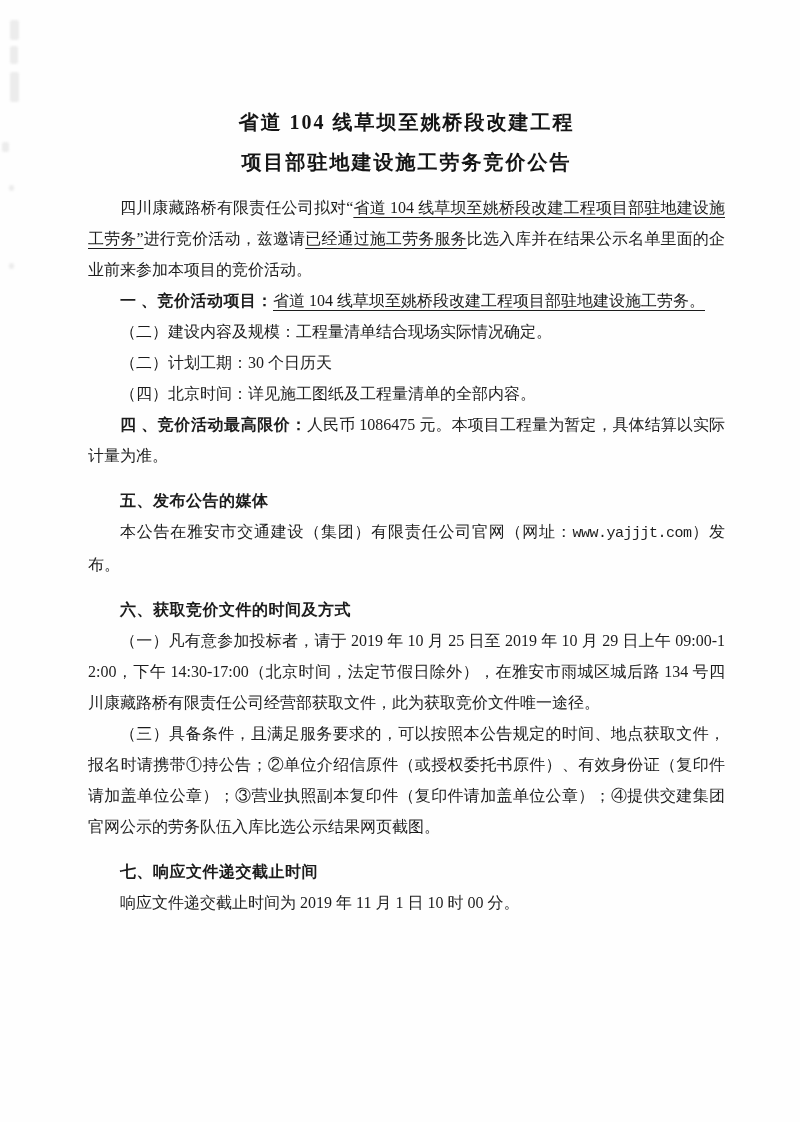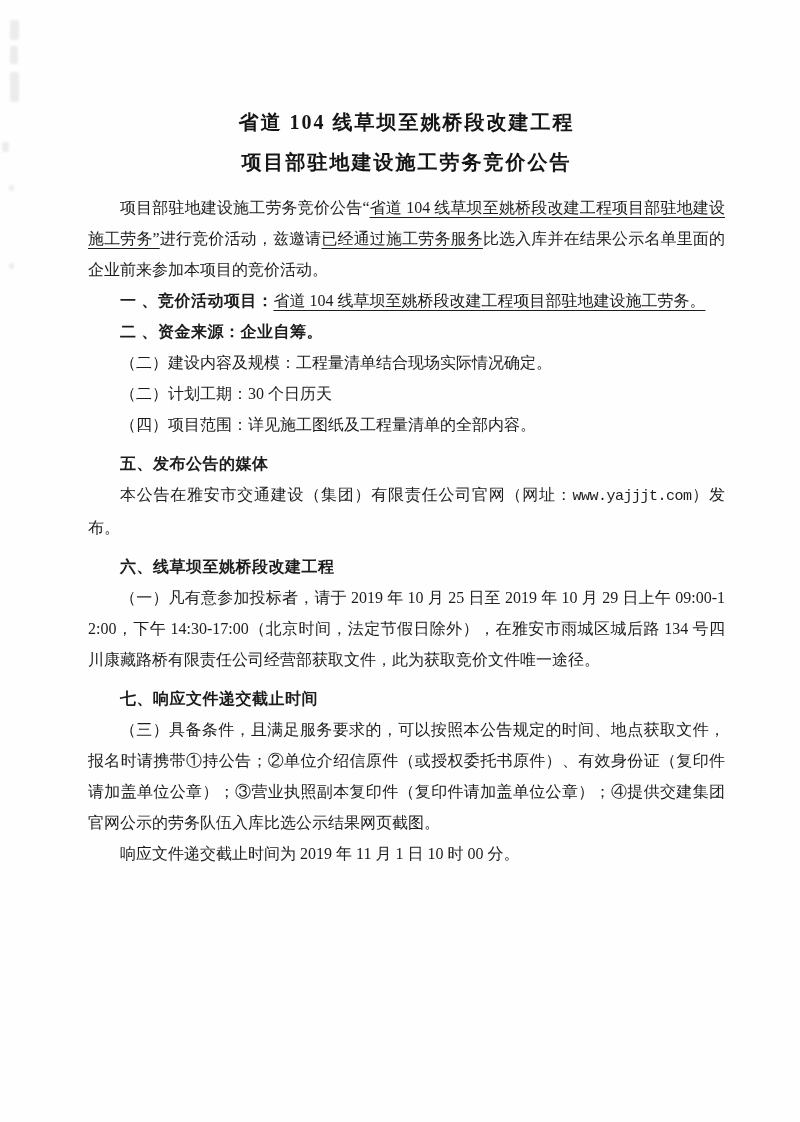--- a/index.html
+++ b/index.html
@@ -32,24 +32,24 @@
     margin-top: 10px;
   }
   .para {
     margin: 0;
     font-size: 16px;
     line-height: 31px;
     text-align: justify;
     text-indent: 2em;
     word-break: break-all;
   }
-  p[data-name$="-heading"] { margin-top: 8px; }
+  p[data-name$="-heading"] { margin-top: 14px; }
   .b {
     font-weight: 700;
-    font-family: Liberation Sans, sans-serif;
+    font-family: Liberation Serif, serif;
     letter-spacing: 0.5px;
   }
   .u {
     text-decoration: underline;
     text-underline-offset: 4px;
     text-decoration-thickness: 1px;
   }
   .m {
     font-family: "Liberation Mono", "DejaVu Sans Mono", monospace;
     font-size: 15px;
@@ -76,29 +76,29 @@
   <div class="artifact" style="left:9px;  top:263px; width:5px; height:6px;" data-name="scan-artifact"></div>
 
   <div class="content" data-name="document-content">
     <div class="doc-title" data-name="document-title">
       <div data-name="document-title-line-1">省道 104 线草坝至姚桥段改建工程</div>
       <div data-name="document-title-line-2">项目部驻地建设施工劳务竞价公告</div>
     </div>
 
     <div class="doc-body" data-name="document-body">
 
-    <p class="para" data-name="intro-paragraph"><span data-name="text-segment">项目部驻地建设施工劳务竞价公告“</span><span class="u" data-name="text-segment">省道 104 线草坝至姚桥段改建工程项目部驻地建设施工劳务”</span><span data-name="text-segment">进行竞价活动，兹邀请</span><span class="u" data-name="text-segment">已经通过施工劳务服务</span><span data-name="text-segment">比选入库并在结果公示名单里面的企业前来参加本项目的竞价活动。</span></p>
+    <p class="para" data-name="intro-paragraph"><span data-name="text-segment">四川康藏路桥有限责任公司拟对“</span><span class="u" data-name="text-segment">省道 104 线草坝至姚桥段改建工程项目部驻地建设施工劳务”</span><span data-name="text-segment">进行竞价活动，兹邀请</span><span class="u" data-name="text-segment">已经通过施工劳务服务</span><span data-name="text-segment">比选入库并在结果公示名单里面的企业前来参加本项目的竞价活动。</span></p>
         <p class="para" data-name="item-1-project"><span class="b" data-name="text-segment">一 、竞价活动项目：</span><span class="u" data-name="text-segment">省道 104 线草坝至姚桥段改建工程项目部驻地建设施工劳务。</span></p>
-        <p class="para" data-name="item-2-funding"><span class="b" data-name="text-segment">二 、资金来源：企业自筹。</span></p>
         <p class="para" data-name="sub-item-content-scale"><span data-name="text-segment">（二）建设内容及规模：工程量清单结合现场实际情况确定。</span></p>
         <p class="para" data-name="sub-item-duration"><span data-name="text-segment">（二）计划工期：30 个日历天</span></p>
-        <p class="para" data-name="sub-item-scope"><span data-name="text-segment">（四）项目范围：详见施工图纸及工程量清单的全部内容。</span></p>
+        <p class="para" data-name="sub-item-scope"><span data-name="text-segment">（四）北京时间：详见施工图纸及工程量清单的全部内容。</span></p>
+        <p class="para" data-name="item-4-price-cap"><span class="b" data-name="text-segment">四 、竞价活动最高限价：</span><span data-name="text-segment">人民币 1086475 元。本项目工程量为暂定，具体结算以实际计量为准。</span></p>
         <p class="para" data-name="item-5-media-heading"><span class="b" data-name="text-segment">五、发布公告的媒体</span></p>
         <p class="para" data-name="media-paragraph"><span data-name="text-segment">本公告在雅安市交通建设（集团）有限责任公司官网（网址：</span><span class="m" data-name="text-segment">www.yajjjt.com</span><span data-name="text-segment">）发布。</span></p>
-        <p class="para" data-name="item-6-obtain-heading"><span class="b" data-name="text-segment">六、线草坝至姚桥段改建工程</span></p>
+        <p class="para" data-name="item-6-obtain-heading"><span class="b" data-name="text-segment">六、获取竞价文件的时间及方式</span></p>
         <p class="para" data-name="sub-item-obtain-time"><span data-name="text-segment">（一）凡有意参加投标者，请于 2019 年 10 月 25 日至 2019 年 10 月 29 日上午 09:00-12:00，下午 14:30-17:00（北京时间，法定节假日除外），在雅安市雨城区城后路 134 号四川康藏路桥有限责任公司经营部获取文件，此为获取竞价文件唯一途径。</span></p>
+        <p class="para" data-name="sub-item-obtain-conditions"><span data-name="text-segment">（三）具备条件，且满足服务要求的，可以按照本公告规定的时间、地点获取文件，报名时请携带①持公告；②单位介绍信原件（或授权委托书原件）、有效身份证（复印件请加盖单位公章）；③营业执照副本复印件（复印件请加盖单位公章）；④提供交建集团官网公示的劳务队伍入库比选公示结果网页截图。</span></p>
         <p class="para" data-name="item-7-deadline-heading"><span class="b" data-name="text-segment">七、响应文件递交截止时间</span></p>
-        <p class="para" data-name="sub-item-obtain-conditions"><span data-name="text-segment">（三）具备条件，且满足服务要求的，可以按照本公告规定的时间、地点获取文件，报名时请携带①持公告；②单位介绍信原件（或授权委托书原件）、有效身份证（复印件请加盖单位公章）；③营业执照副本复印件（复印件请加盖单位公章）；④提供交建集团官网公示的劳务队伍入库比选公示结果网页截图。</span></p>
         <p class="para" data-name="deadline-paragraph"><span data-name="text-segment">响应文件递交截止时间为 2019 年 11 月 1 日 10 时 00 分。</span></p>
       </div>
   </div>
 
 </div>
 
 </body></html>

